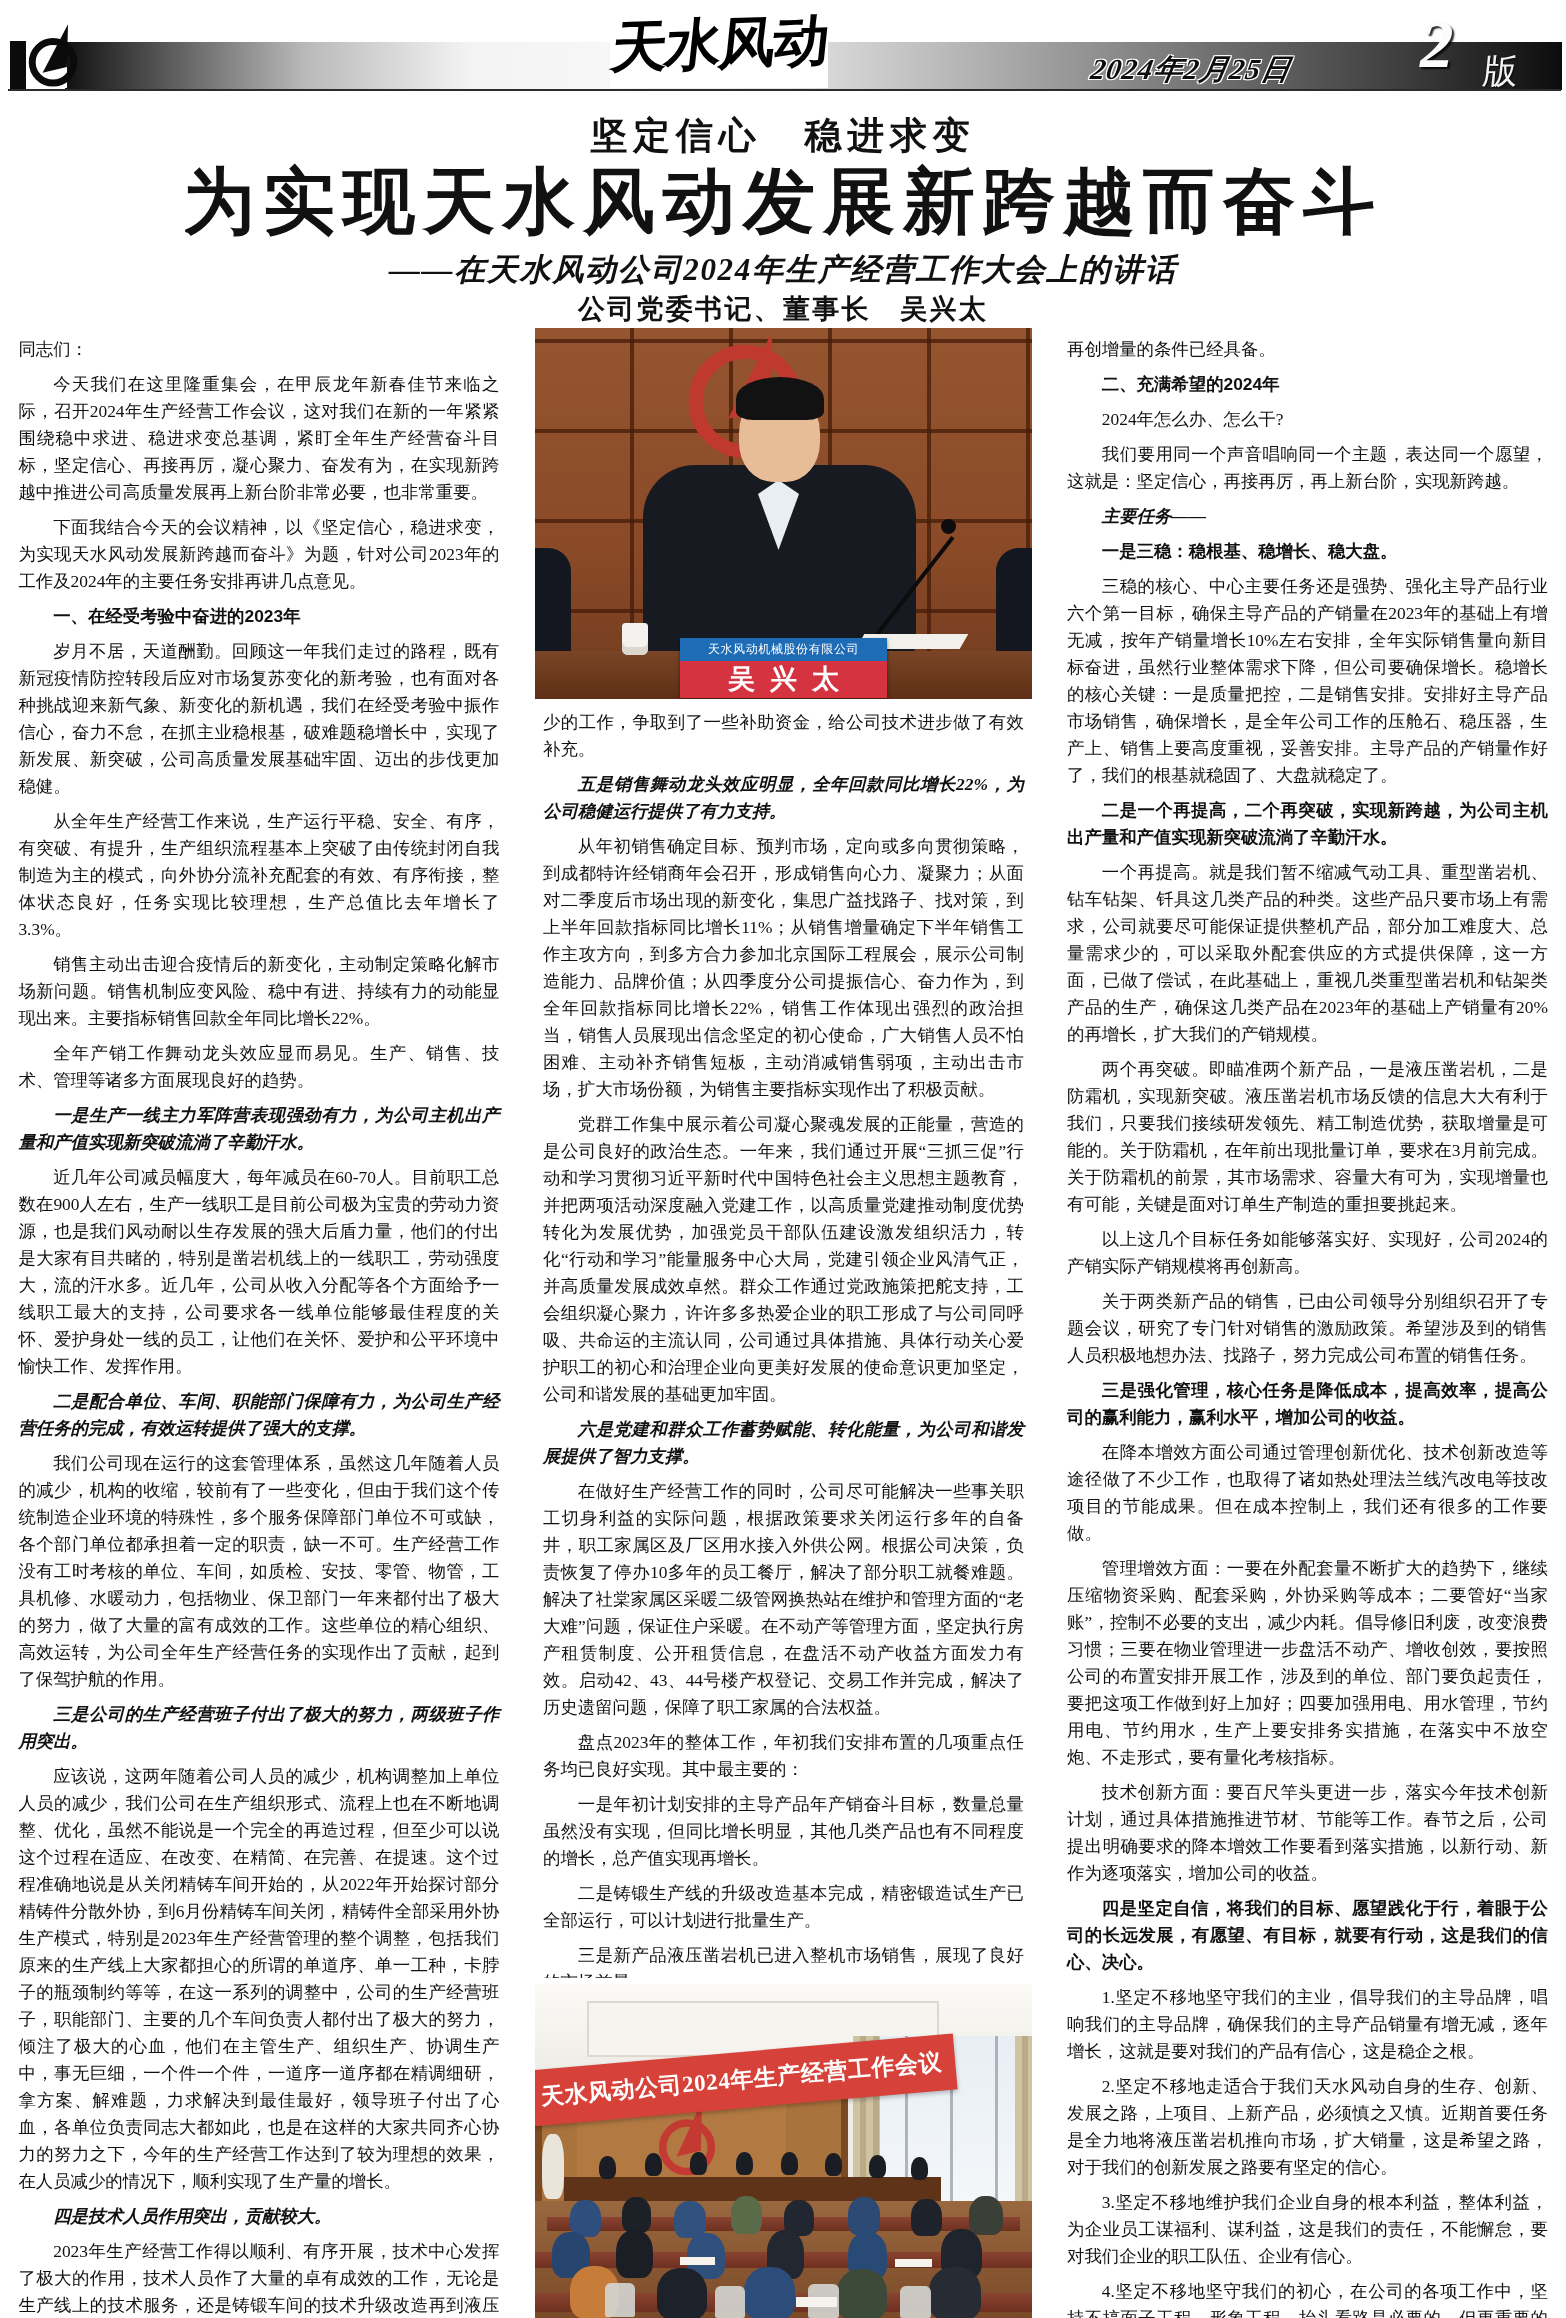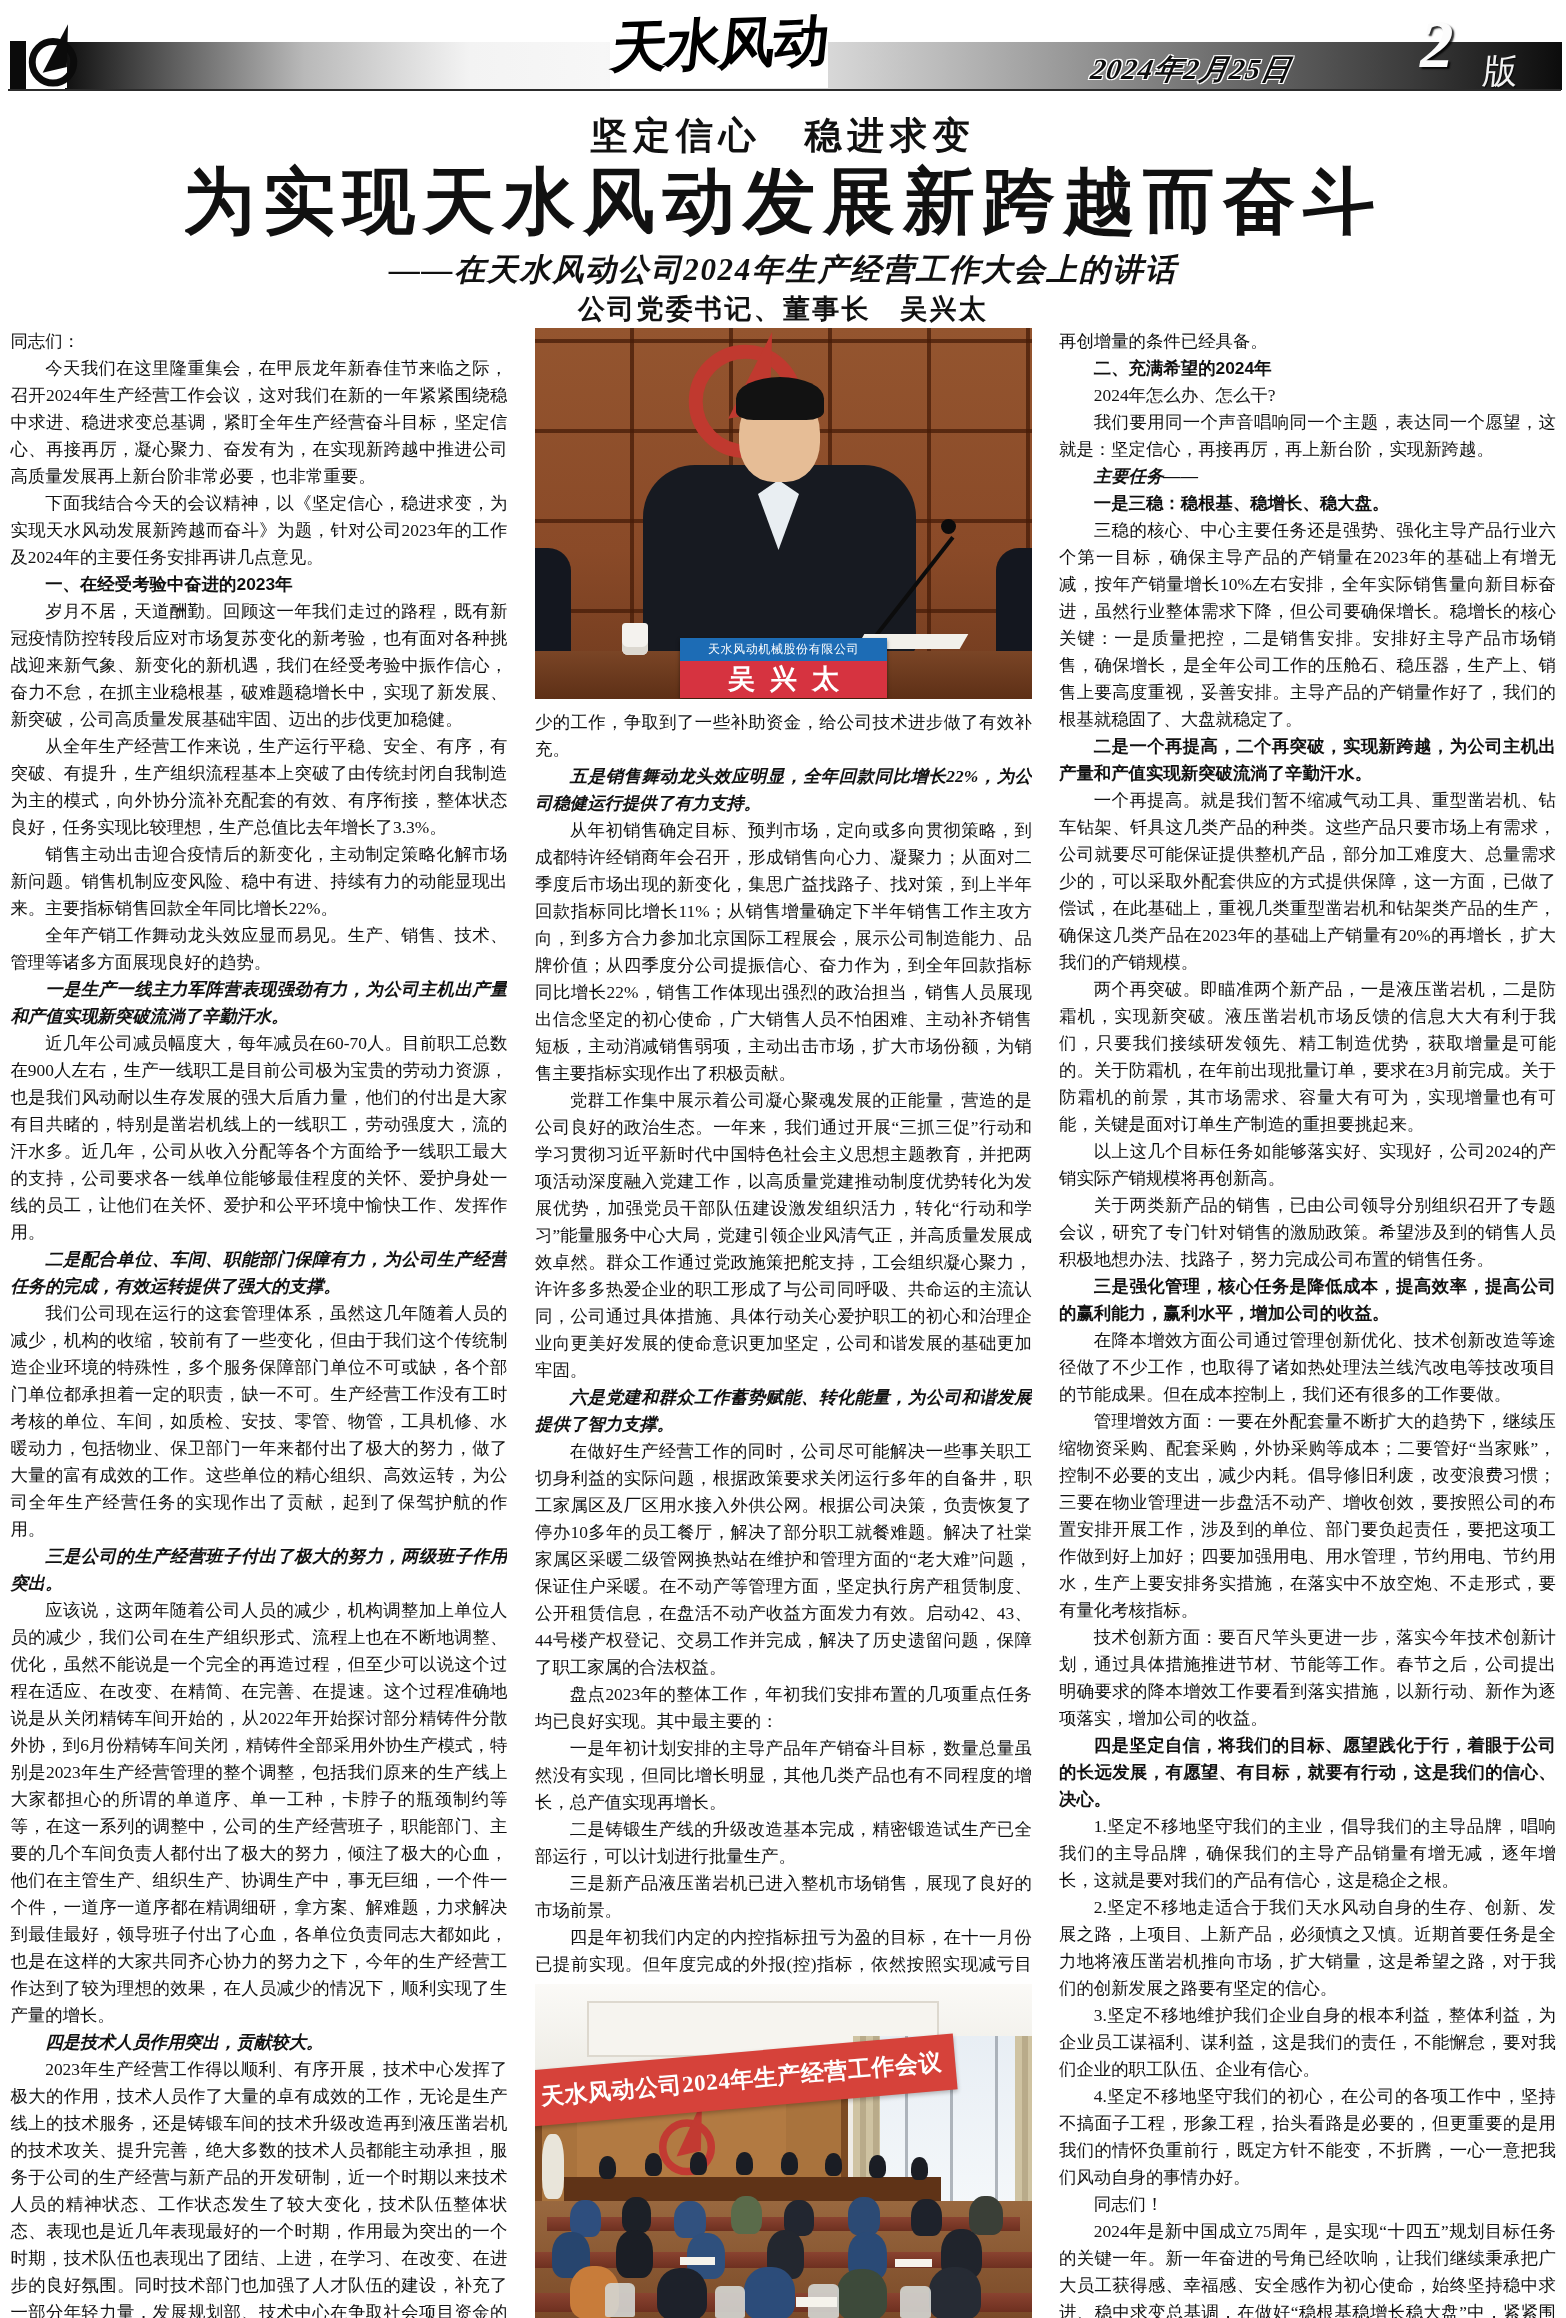--- a/index.html
+++ b/index.html
@@ -33,21 +33,21 @@
   .subtitle{position:absolute;left:0;top:249px;width:1566px;text-align:center;font-size:31px;
             font-style:italic;font-weight:600;letter-spacing:1.7px;}
   .byline{position:absolute;left:0;top:291px;width:1566px;text-align:center;font-size:27px;
           font-weight:bold;font-family:"Liberation Sans","DejaVu Sans",sans-serif;letter-spacing:2.3px;}
   
   .col{position:absolute;top:328px;width:497px;height:1990px;overflow:hidden;
        text-align:justify;text-justify:inter-ideograph;font-size:17.4px;line-height:27px;}
   #col-left{left:10.4px;}
   #col-middle{left:535px;height:1650px;}
   #col-right{left:1059px;}
-  .para{margin:0;text-indent:2em;}
+  .para{margin:8px;text-indent:2em;}
   .s-plain{text-indent:0;}
   .s-kai{font-weight:bold;font-style:italic;}
   .s-hei{font-weight:bold;font-family:"Liberation Sans","DejaVu Sans",sans-serif;}
   
   .photo1{position:relative;width:497px;height:371px;margin:0 0 10px 0;overflow:hidden;
           background:
             repeating-linear-gradient(90deg,rgba(70,28,8,0) 0 95px,rgba(70,28,8,.75) 95px 99px),
             repeating-linear-gradient(0deg,rgba(70,28,8,0) 0 86px,rgba(70,28,8,.75) 86px 90px),
             linear-gradient(180deg,#94552f 0%,#8a4a28 60%,#6f3a1e 100%);}
   .emblem{position:absolute;left:150px;top:3.5px;width:121px;height:132px;}

